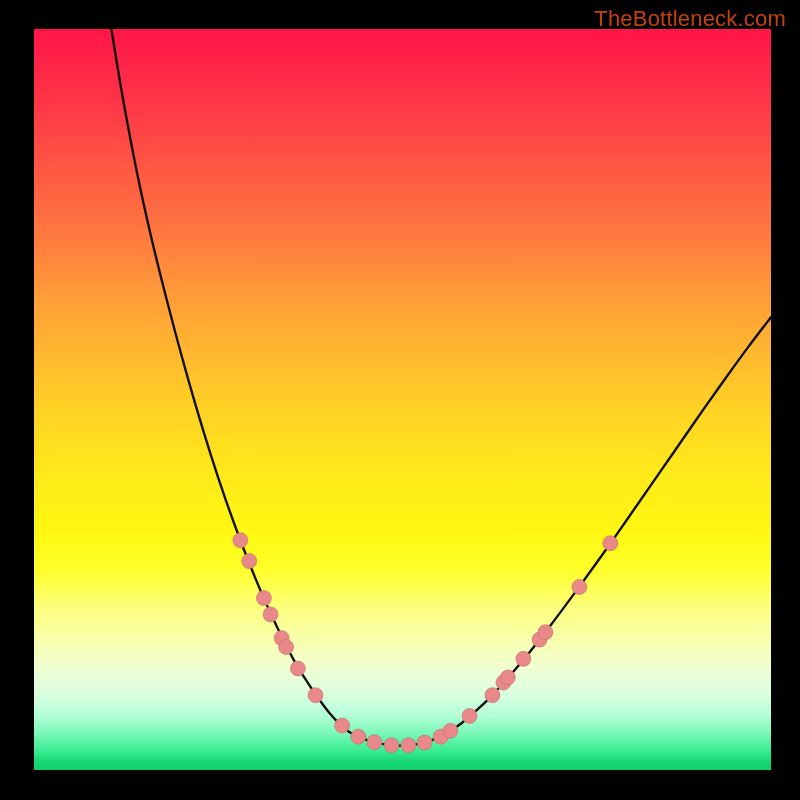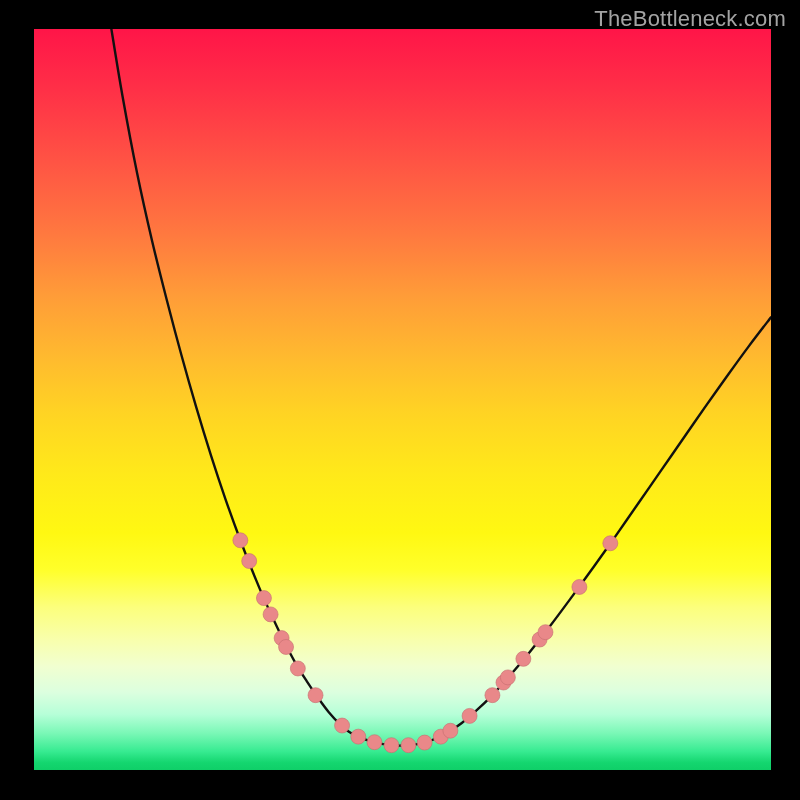--- a/index.html
+++ b/index.html
@@ -10,21 +10,21 @@
     height: 800px;
     background: #000;
   }
   .watermark {
     position: absolute;
     top: 6px;
     right: 14px;
     font-family: Arial, Helvetica, sans-serif;
     font-size: 22px;
     font-weight: 500;
-    color: #a3a3a3;
+    color: #c2410c;
     z-index: 30;
     letter-spacing: 0.2px;
   }
   .plot {
     position: absolute;
     left: 34px;
     top: 29px;
     width: 737px;
     height: 741px;
     overflow: hidden;

